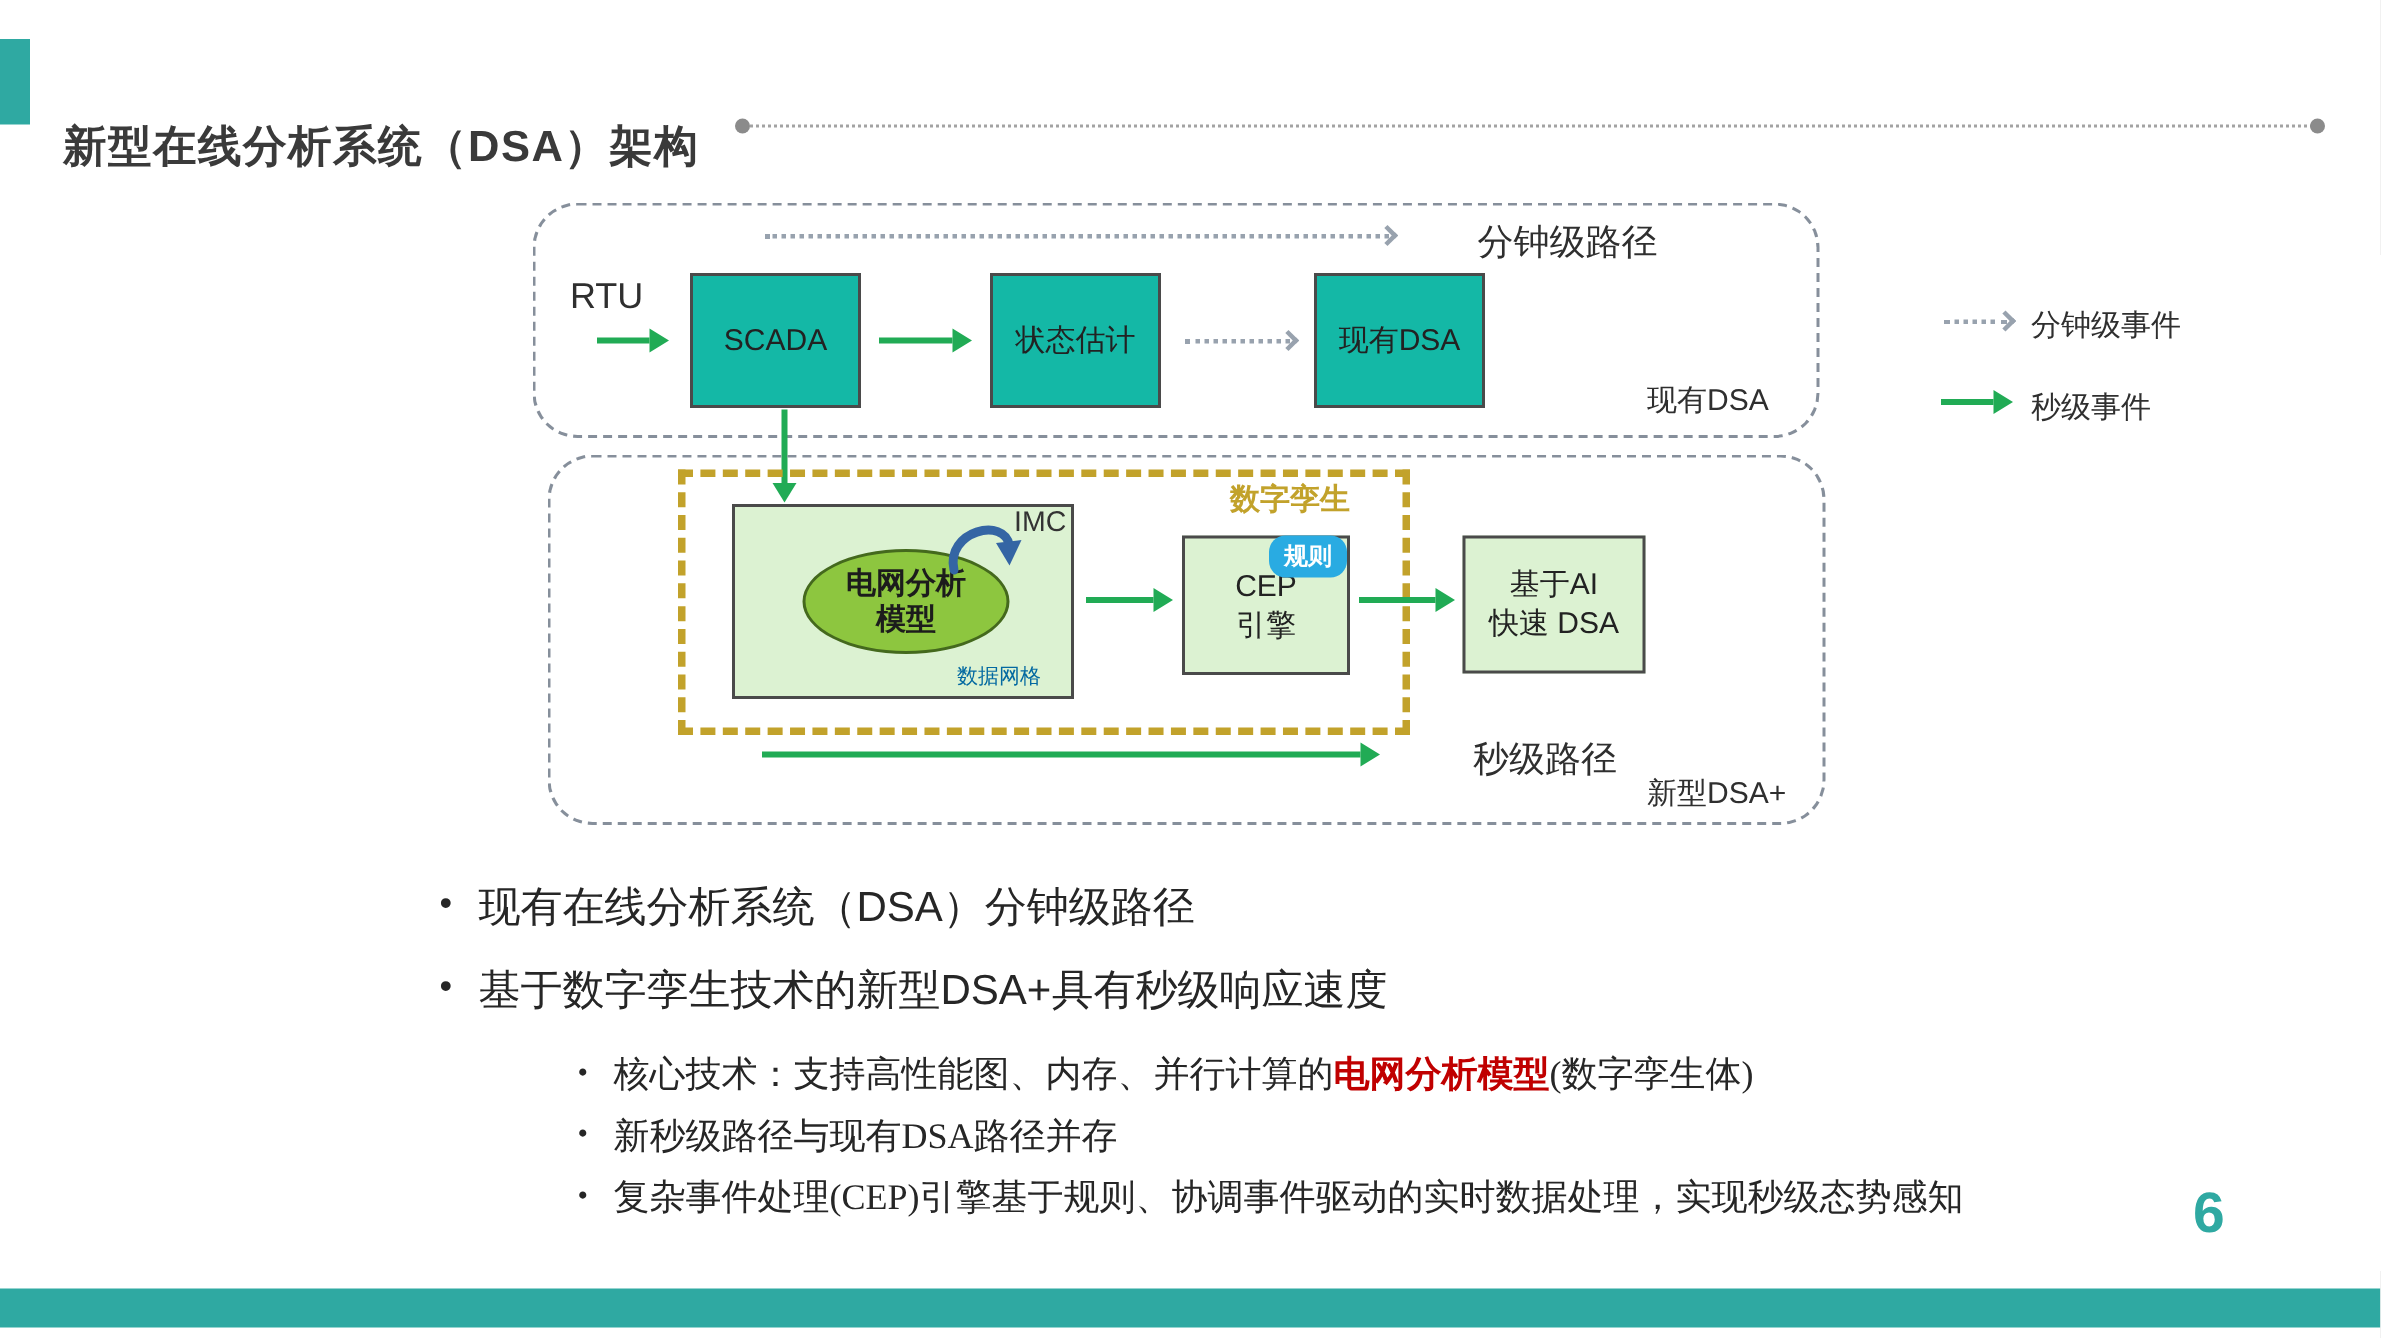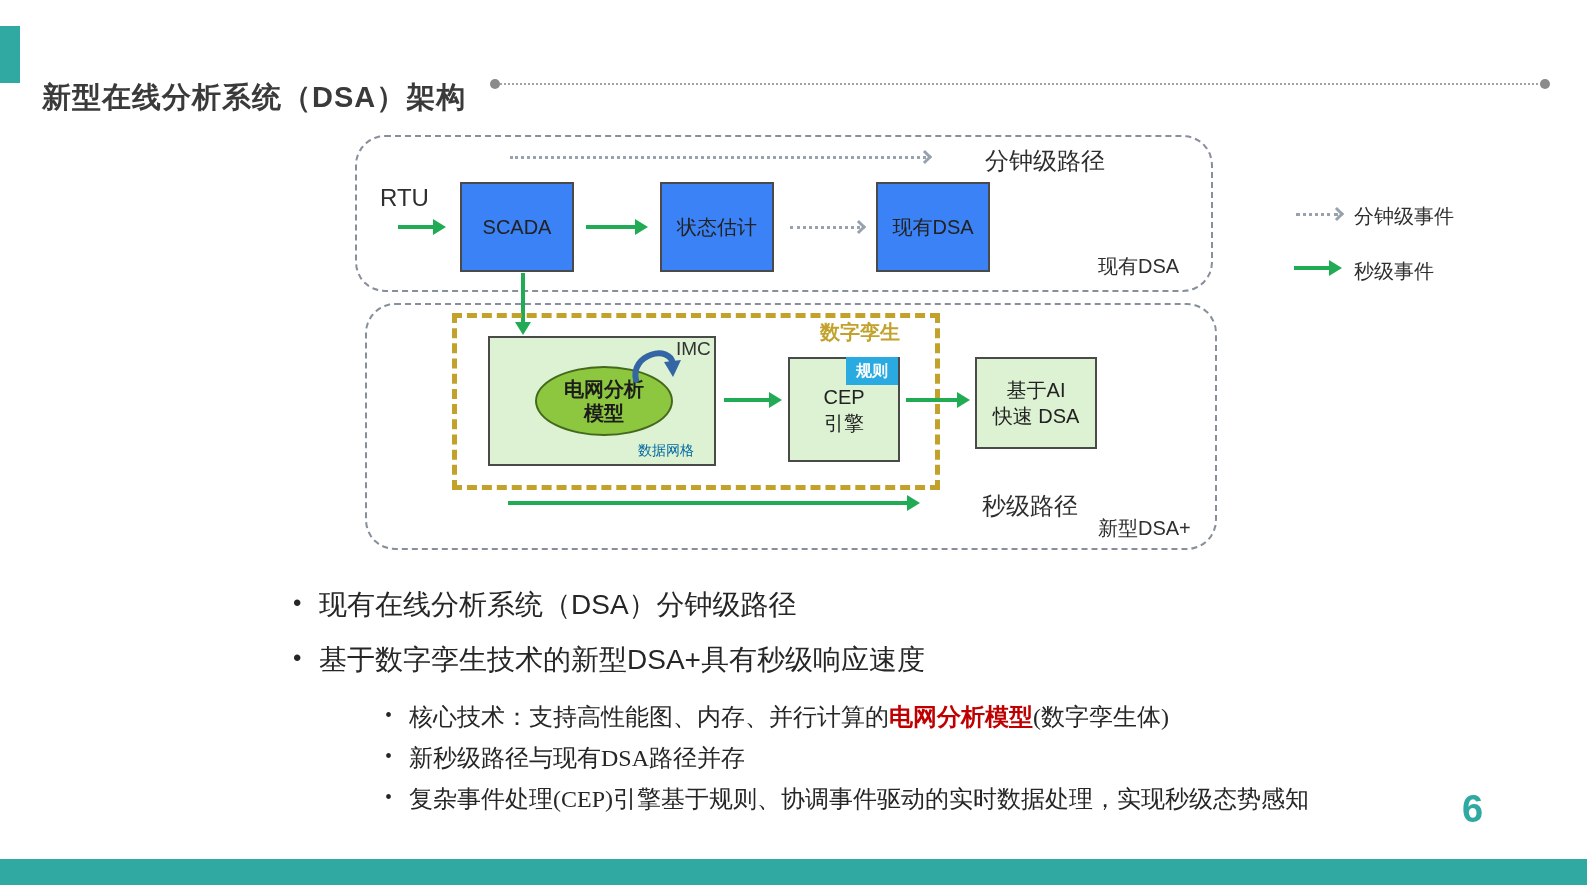--- a/index.html
+++ b/index.html
@@ -30,21 +30,21 @@
   .group.existing{left:355px;top:135px;width:858px;height:157px;}
   .group.newdsa{left:365px;top:303px;width:852px;height:247px;}
   .group-label{position:absolute;font-size:20px;color:var(--ink);}
 
   
   .twin-rect{position:absolute;left:452px;top:313px;width:488px;height:177px;border:5px dashed var(--gold);}
   .twin-label{position:absolute;left:820px;top:319px;font-size:20px;font-weight:bold;color:var(--gold);}
 
   
   .node{position:absolute;display:flex;flex-direction:column;align-items:center;justify-content:center;
-        border:2px solid var(--box-border);background:#3b82f6;font-size:20px;color:#222;text-align:center;line-height:1.3;}
+        border:2px solid var(--box-border);background:#14b8a6;font-size:20px;color:#222;text-align:center;line-height:1.3;}
   .node.greenfill{background:var(--green-fill);}
   .plain-label{position:absolute;font-size:24px;color:var(--ink);}
 
   
   .garrow{position:absolute;display:flex;align-items:center;}
   .garrow .shaft{flex:1;height:4px;background:var(--green);}
   .garrow .head{width:0;height:0;border-left:13px solid var(--green);border-top:8px solid transparent;border-bottom:8px solid transparent;}
   .garrow.v{flex-direction:column;}
   .garrow.v .shaft{flex:1;width:4px;height:auto;background:var(--green);}
   .garrow.v .head{border-top:13px solid var(--green);border-left:8px solid transparent;border-right:8px solid transparent;border-bottom:none;}
@@ -57,21 +57,21 @@
   
   .ellipse{position:absolute;left:535px;top:366px;width:138px;height:70px;background:#8dc63f;border:2px solid #44691d;
            border-radius:50%;display:flex;flex-direction:column;align-items:center;justify-content:center;
            font-size:20px;font-weight:bold;color:#1c1c1c;line-height:1.2;}
   .imc-label{position:absolute;left:676px;top:338px;font-size:19px;color:#333;}
   .grid-label{position:absolute;left:638px;top:442px;font-size:14px;color:#0369a1;}
   .imc-arc{position:absolute;left:630px;top:344px;}
 
   
   .rule-tag{position:absolute;left:846px;top:357px;width:52px;height:28px;background:#29abe2;color:#fff;
-            font-size:16px;font-weight:bold;display:flex;align-items:center;justify-content:center;}
+            font-size:16px;font-weight:bold;display:flex;align-items:center;justify-content:center;border-radius:11px;}
 
   
   .legend-label{position:absolute;font-size:20px;color:var(--ink);}
 
   
   .bullets{position:absolute;left:285px;top:586px;width:1270px;color:#262626;}
   .bullets ul{list-style:none;}
   .bullets .lvl1>li{position:relative;padding-left:34px;font-size:28px;margin-bottom:17px;line-height:1.35;}
   .bullets .lvl1>li::before{content:"•";position:absolute;left:8px;top:1px;font-size:24px;}
   .bullets .lvl2{margin-left:60px;margin-top:22px;font-family:Liberation Serif, serif;}
@@ -155,21 +155,21 @@
     <polygon points="34,18 51,16 43,33" fill="#3465a4"></polygon>
   </svg>
   <div class="imc-label">IMC</div>
   <div class="grid-label">数据网格</div>
 
   <div class="garrow" style="left:724px;top:392px;width:58px;height:16px;">
     <i class="shaft"></i>
       <i class="head"></i>
   </div>
 
-  <div class="node greenfill" style="left:788px;top:357px;width:112px;height:105px;">
+  <div class="node greenfill" style="left:788px;top:357px;width:112px;height:93px;">
     <span>CEP</span>
     <span>引擎</span>
   </div>
   <div class="rule-tag">规则</div>
 
   <div class="garrow" style="left:906px;top:392px;width:64px;height:16px;">
     <i class="shaft"></i>
       <i class="head"></i>
   </div>
 

